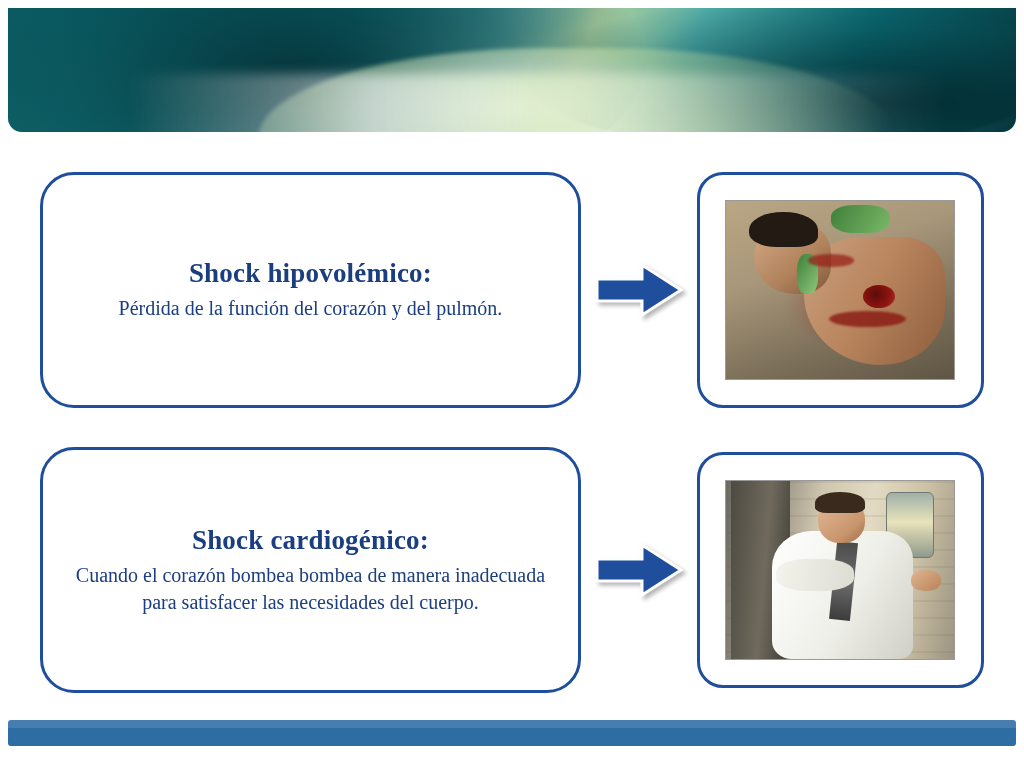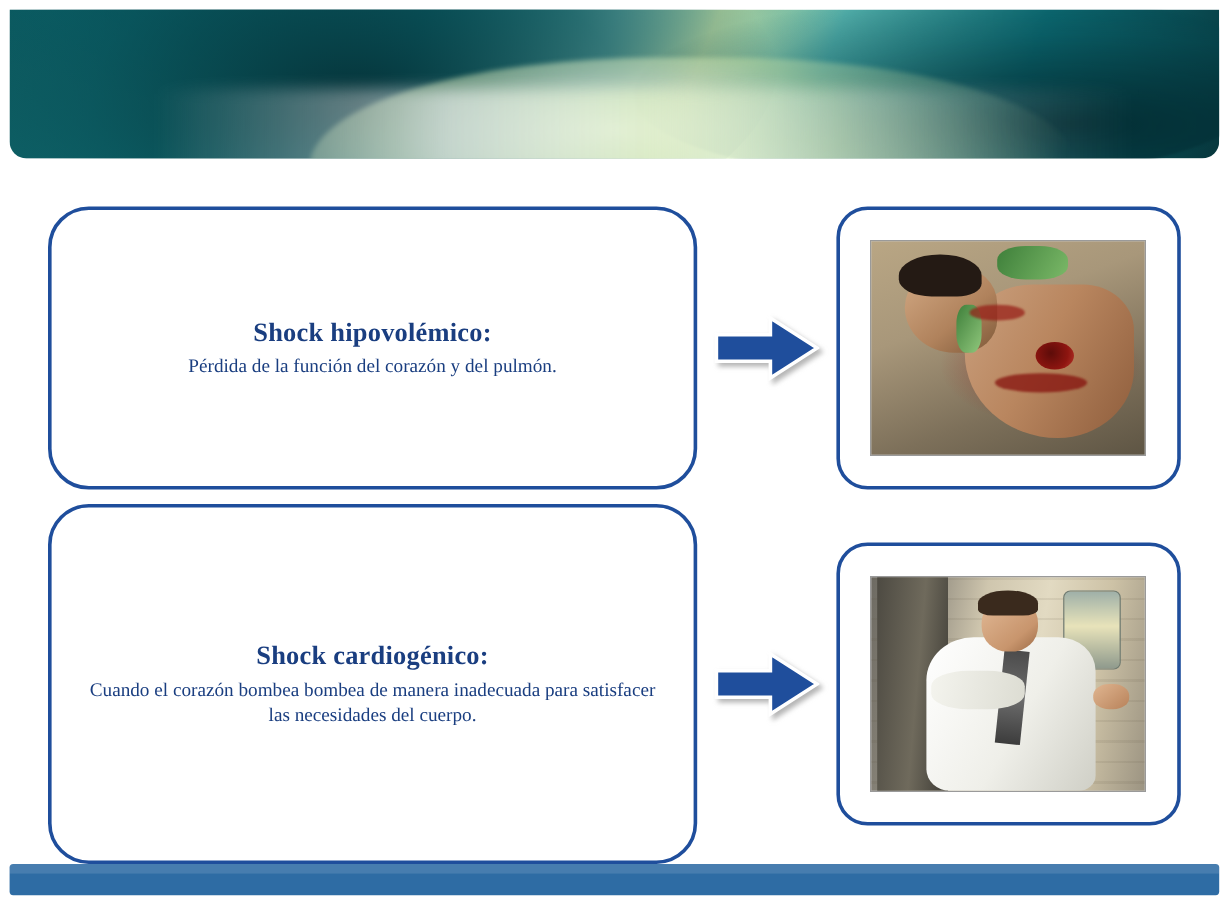--- a/index.html
+++ b/index.html
@@ -101,34 +101,34 @@
     height: 236px;
     border: 3px solid #1f4e9c;
     border-radius: 34px;
     background: #ffffff;
     display: flex;
     flex-direction: column;
     justify-content: center;
     align-items: center;
     padding: 10px 28px;
   }
-  #row-2 .text-card { height: 300px; }
+  #row-2 .text-card { height: 246px; }
 
   .card-title {
     color: #1a3e80;
     font-weight: bold;
-    font-size: 22px;
+    font-size: 27px;
     text-align: center;
     line-height: 1.15;
     margin-bottom: 6px;
     letter-spacing: 0.2px;
   }
   .card-body {
     color: #1a3e80;
-    font-size: 16px;
+    font-size: 20px;
     text-align: center;
     line-height: 1.32;
   }
 
   
   .arrow-wrap {
     width: 116px;
     display: flex;
     justify-content: center;
     align-items: center;

